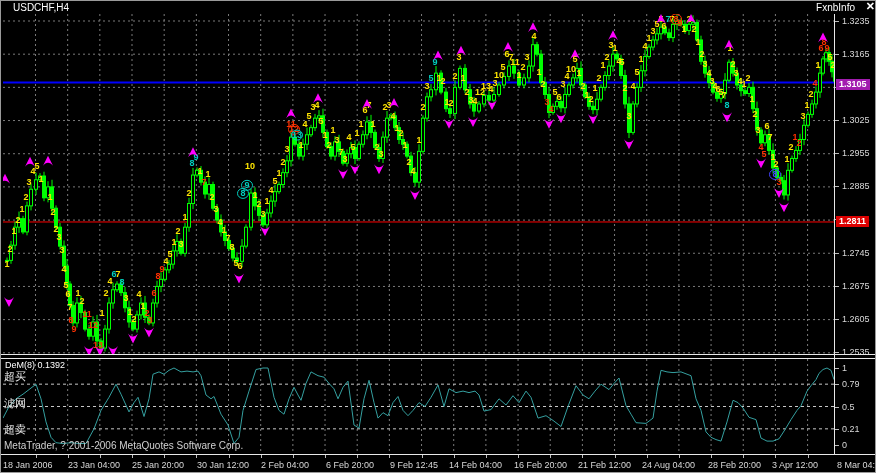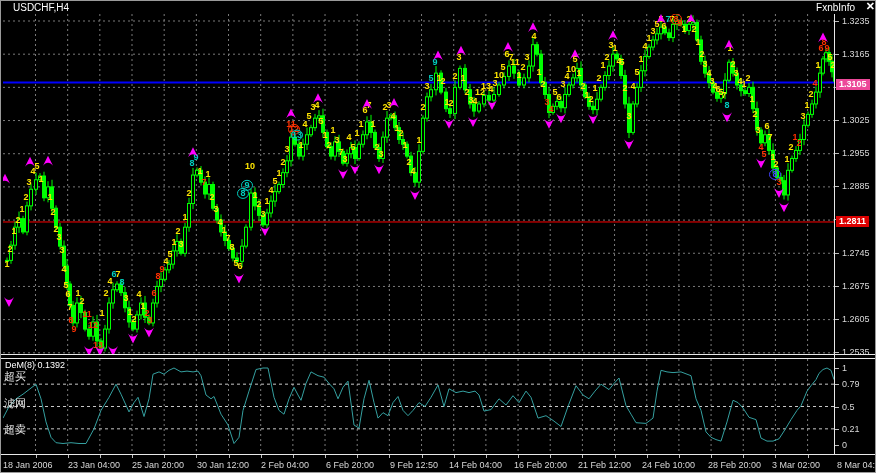--- a/index.html
+++ b/index.html
@@ -775,21 +775,21 @@
       <div class="pxtick" style="top: 205px;"></div>
       <div class="pxlab" style="top: 200px;">1.2815</div>
       <div class="pxtick" style="top: 239px;"></div>
       <div class="pxlab" style="top: 234px;">1.2745</div>
       <div class="pxtick" style="top: 272px;"></div>
       <div class="pxlab" style="top: 267px;">1.2675</div>
       <div class="pxtick" style="top: 305px;"></div>
       <div class="pxlab" style="top: 300px; text-align: center;">1.2605</div>
       <div class="pxtick" style="top: 338px;"></div>
       <div class="pxlab" style="top: 333px;">1.2535</div>
-      <div class="pxmark" style="top: 65px; background: #ec4899;">1.3105</div>
+      <div class="pxmark" style="top: 65px; background: #a21caf;">1.3105</div>
       <div class="pxmark" style="top: 202px; background: rgb(221, 0, 0);">1.2811</div>
     </div>
 
   <div id="sep1"></div>
 
   <svg id="dempanel" width="831" height="95" viewBox="0 0 831 95">
       <line x1="32.5" y1="0" x2="32.5" y2="95" stroke="#7a7a7a" stroke-width="1" stroke-dasharray="2,3"></line>
       <line x1="64.67" y1="0" x2="64.67" y2="95" stroke="#7a7a7a" stroke-width="1" stroke-dasharray="2,3"></line>
       <line x1="96.84" y1="0" x2="96.84" y2="95" stroke="#7a7a7a" stroke-width="1" stroke-dasharray="2,3"></line>
       <line x1="129.01" y1="0" x2="129.01" y2="95" stroke="#7a7a7a" stroke-width="1" stroke-dasharray="2,3"></line>
@@ -828,20 +828,21 @@
       <div class="demlab" style="top: 43px;">0.5</div>
       <div class="pxtick" style="top: 70px;"></div>
       <div class="demlab" style="top: 65px;">0.21</div>
       <div class="pxtick" style="top: 86px;"></div>
       <div class="demlab" style="top: 81px;">0</div>
     </div>
   <div id="demtitle">DeM(8) 0.1392</div>
   <div class="zone" style="top:368px">超买</div>
   <div class="zone" style="top:395px">滤网</div>
   <div class="zone" style="top:421px">超卖</div>
+  <div id="copyright">MetaTrader, ? 2001-2006 MetaQuotes Software Corp.</div>
 
   <div id="sep2"></div>
   <div id="timeaxis">
       <div class="ttick" style="left: 34.5px;"></div>
       <div class="ttick" style="left: 66.67px;"></div>
       <div class="ttick" style="left: 98.84px;"></div>
       <div class="ttick" style="left: 131.01px;"></div>
       <div class="ttick" style="left: 163.18px;"></div>
       <div class="ttick" style="left: 195.35px;"></div>
       <div class="ttick" style="left: 227.52px;"></div>
@@ -862,23 +863,23 @@
       <div class="ttick" style="left: 710.07px;"></div>
       <div class="ttick" style="left: 742.24px;"></div>
       <div class="ttick" style="left: 774.41px;"></div>
       <div class="ttick" style="left: 806.58px;"></div>
       <div class="tlab" style="left: 2px;">18 Jan 2006</div>
       <div class="tlab" style="left: 67px;">23 Jan 04:00</div>
       <div class="tlab" style="left: 131px;">25 Jan 20:00</div>
       <div class="tlab" style="left: 196px;">30 Jan 12:00</div>
       <div class="tlab" style="left: 260px;">2 Feb 04:00</div>
       <div class="tlab" style="left: 325px;">6 Feb 20:00</div>
-      <div class="tlab" style="left: 389px;">9 Feb 12:50</div>
+      <div class="tlab" style="left: 389px;">9 Feb 12:45</div>
       <div class="tlab" style="left: 448px;">14 Feb 04:00</div>
       <div class="tlab" style="left: 513px;">16 Feb 20:00</div>
       <div class="tlab" style="left: 577px;">21 Feb 12:00</div>
-      <div class="tlab" style="left: 641px;">24 Feb 10:00</div>
+      <div class="tlab" style="left: 641px;">24 Aug 04:00</div>
       <div class="tlab" style="left: 707px;">28 Feb 20:00</div>
-      <div class="tlab" style="left: 771px;">3 Mar 02:00</div>
+      <div class="tlab" style="left: 771px;">3 Apr 12:00</div>
       <div class="tlab" style="left: 836px;">8 Mar 04:00</div>
     </div>
   <div id="vsep"></div>
 </div>
 
 </body></html>

